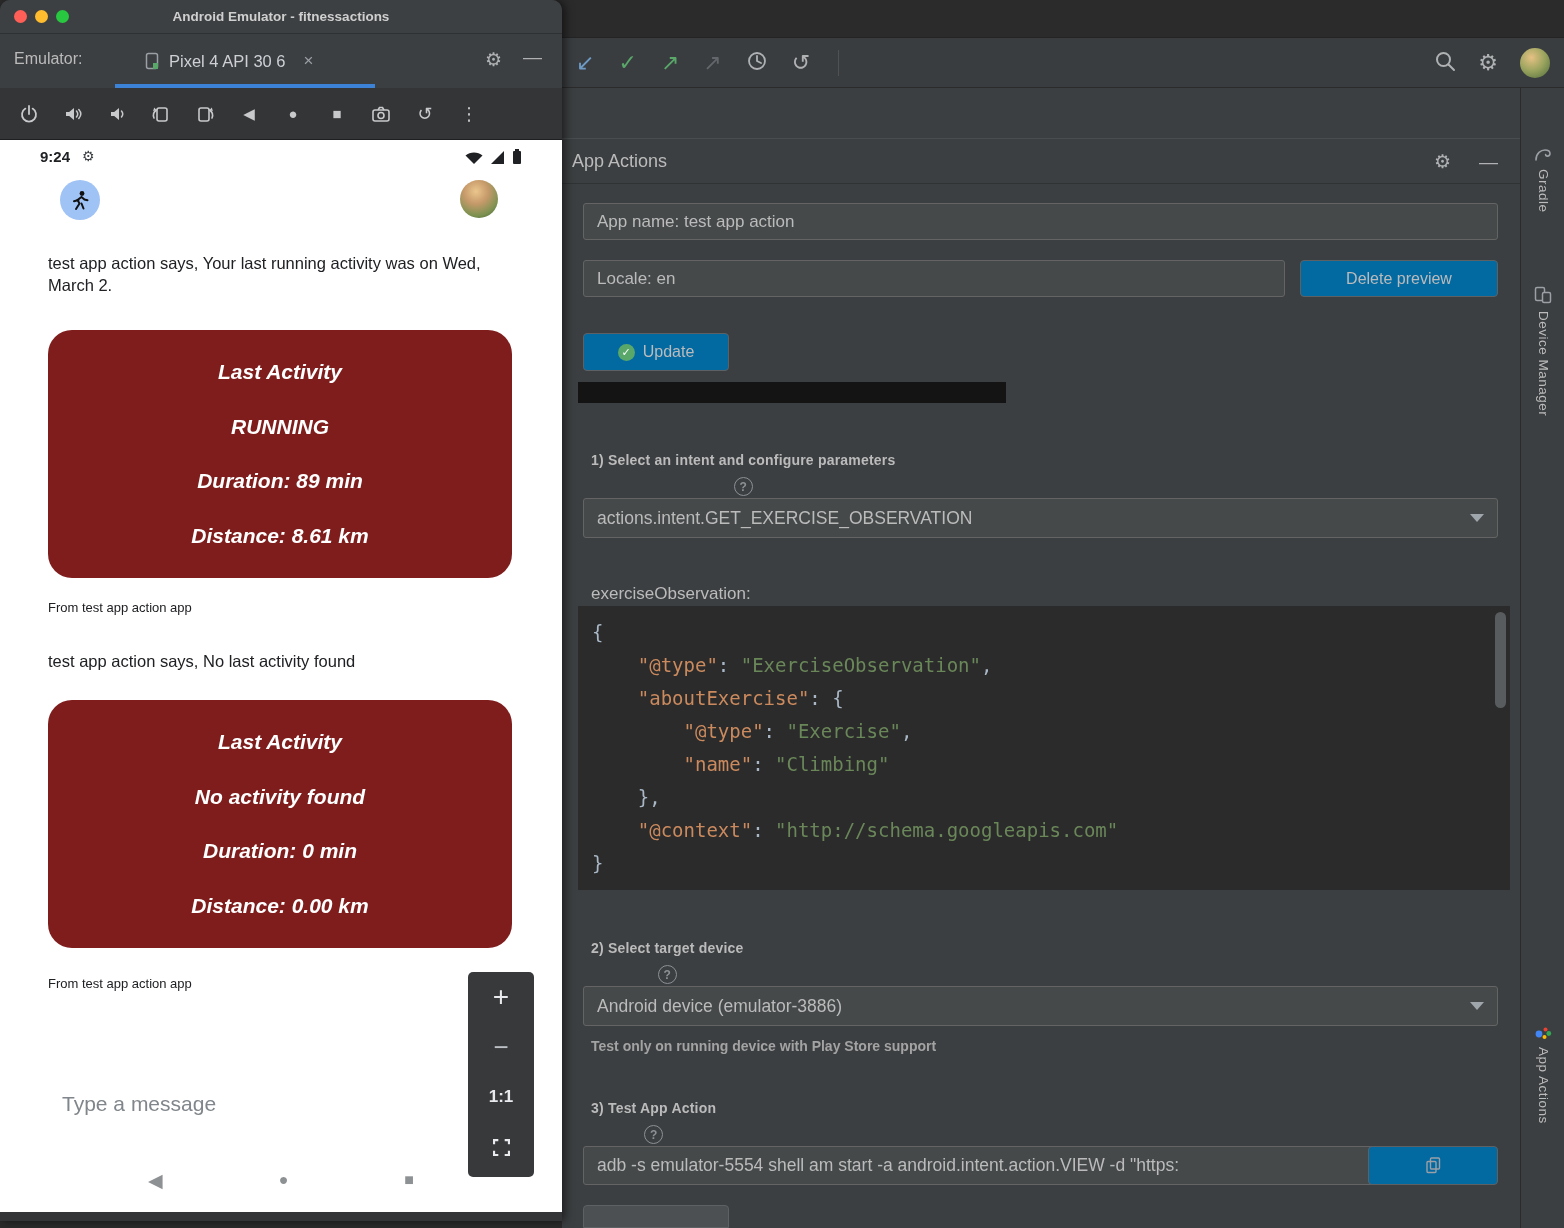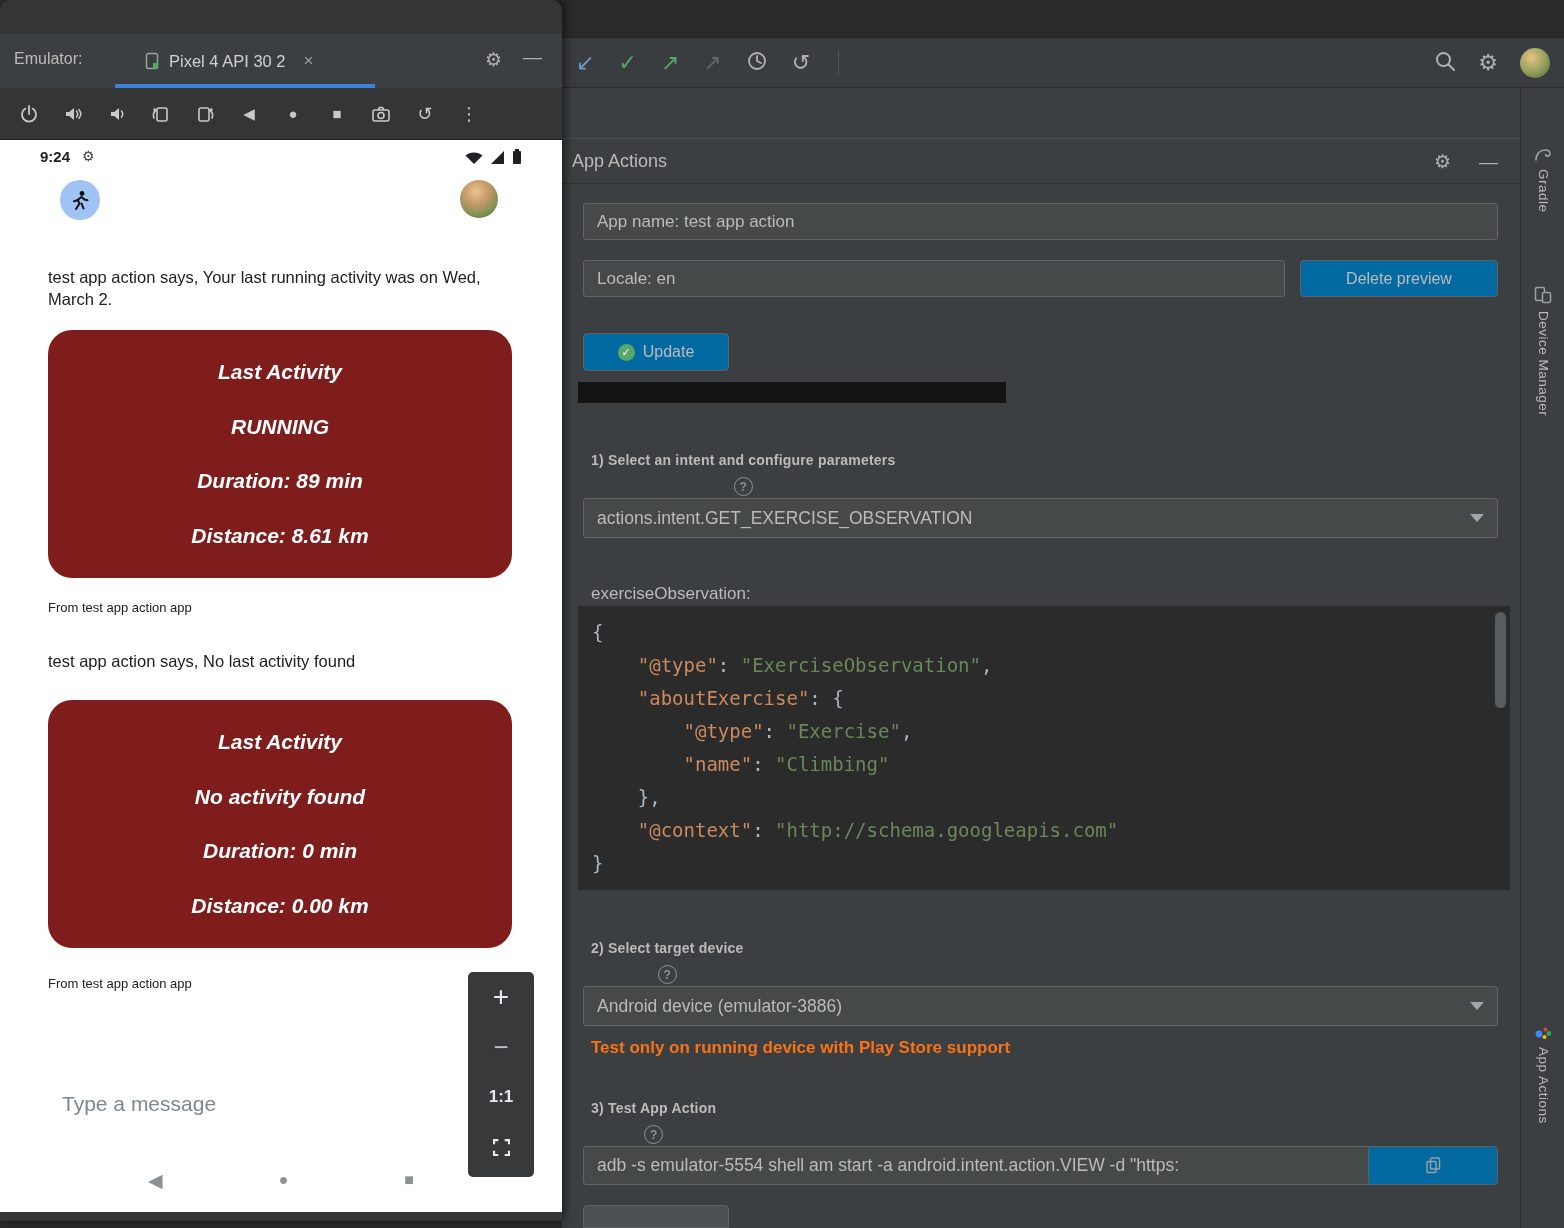--- a/index.html
+++ b/index.html
@@ -60,21 +60,21 @@
   .param-label { position:absolute; left:29px; top:560px; font-size:17px; color:#BBBBBB;margin-top:24px; }
 
   .codeblock { position:absolute; left:16px; top:606px; width:932px; height:284px; background:#2B2B2B;
     padding:10px 0 0 14px; font-family:"DejaVu Sans Mono", monospace; font-size:19px; }
   .code-line { white-space:pre; line-height:33px; }
   .tok-p, .tok-w { color:#A9B7C6; }
   .tok-k { color:#CB8A5E; }
   .tok-s { color:#6A8759; }
   .code-scroll { position:absolute; right:4px; top:6px; width:11px; height:96px; background:#595C5E; border-radius:6px; }
 
-  .hint { position:absolute; left:29px; top:1038px; font-size:17px; font-weight:bold; color:#f97316; }
+  .hint { position:absolute; left:29px; top:1038px; font-size:14px; font-weight:bold; color:#a3a3a3; }
 
   .f-adb { left:21px; top:1146px; width:828px; height:39px; font-size:17.5px; }
   .btn-copy { left:806px; top:1146px; width:130px; height:39px; }
   .btn-partial { position:absolute; left:21px; top:1205px; width:146px; height:23px;
     background:#4C5052; border:1px solid #5E6164; border-radius:4px 4px 0 0; }
 
   
   .right-strip { position:absolute; top:88px; right:0; width:44px; height:1140px;
     background:#3C3F41; border-left:1px solid #2B2B2B; }
   .strip-tab { position:absolute; left:0; width:44px; display:flex; flex-direction:column;
@@ -115,21 +115,21 @@
   .sbar .sgear { position:absolute; left:82px; top:2px; font-size:14px; color:#3C4043; }
   .sbar-icons { position:absolute; right:40px; top:3px; display:flex; gap:7px; align-items:flex-end; }
 
   .avatar { position:absolute; border-radius:50%; }
   .avatar.assistant { left:60px; top:40px; width:40px; height:40px; background:#9FC3F5;
     display:flex; align-items:center; justify-content:center; }
   .avatar.user { left:460px; top:40px; width:38px; height:38px;
     background:radial-gradient(circle at 42% 30%, #EAC68C 0%, #C79A6B 35%, #7C9150 70%, #3E5A33 100%); }
 
   .chat-msg { position:absolute; left:48px; width:448px; font-size:16.5px; color:#202124; line-height:22px; }
-  .msg1 { top:112px;margin-top:14px; } .msg2 { top:510px; }
+  .msg1 { top:112px; } .msg2 { top:510px; }
   .chat-caption { position:absolute; left:48px; font-size:13px; color:#202124; }
   .cap1 { top:460px; } .cap2 { top:836px; }
 
   .card { position:absolute; left:48px; width:464px; height:248px; background:#7f1d1d; border-radius:24px;
     display:flex; flex-direction:column; justify-content:space-between; padding:30px 10px;
     text-align:center; color:#FFFFFF; font-size:21px; font-weight:bold; font-style:italic; }
   .card1 { top:190px; } .card2 { top:560px; }
 
   .zoombar { position:absolute; left:468px; top:832px; width:66px; height:205px;
     background:rgba(38,40,42,.92); border-radius:5px; display:flex; flex-direction:column;
@@ -269,29 +269,35 @@
             <circle cx="11.5" cy="3.5" r="2" fill="#EA4335"></circle>
           <circle cx="10.5" cy="11" r="2" fill="#FBBC05"></circle>
             <circle cx="14.8" cy="7.5" r="2.4" fill="#34A853"></circle>
         </svg>
         <span class="vtext">App Actions</span>
       </div>
     </div>
   </div>
 
   <div class="emu">
+    <div class="mac-bar">
+      <span class="tl red"></span>
+      <span class="tl yellow"></span>
+      <span class="tl green"></span>
+      <span class="mac-title">Android Emulator - fitnessactions</span>
+    </div>
 
     <div class="emu-tabs">
       <span class="emu-label">Emulator:</span>
       <div class="emu-tab">
         <svg width="14" height="18" viewBox="0 0 14 18" fill="none" stroke="#9AA0A6" stroke-width="1.5">
           <rect x="1.5" y="1.5" width="11" height="15" rx="2"></rect>
             <rect x="8" y="11" width="5" height="6" fill="#59A869" stroke="none"></rect>
         </svg>
-        <span class="tab-title">Pixel 4 API 30 2</span>
+        <span class="tab-title">Pixel 4 API 30 6</span>
         <span class="tab-close">×</span>
       </div>
       <div class="tab-underline"></div>
       <span class="gear">⚙</span>
       <span class="minim">—</span>
     </div>
 
     <div class="emu-toolbar">
       <span class="eicon">
         <svg width="20" height="20" viewBox="0 0 20 20" fill="none" stroke="#C7C9CB" stroke-width="1.8" stroke-linecap="round">

